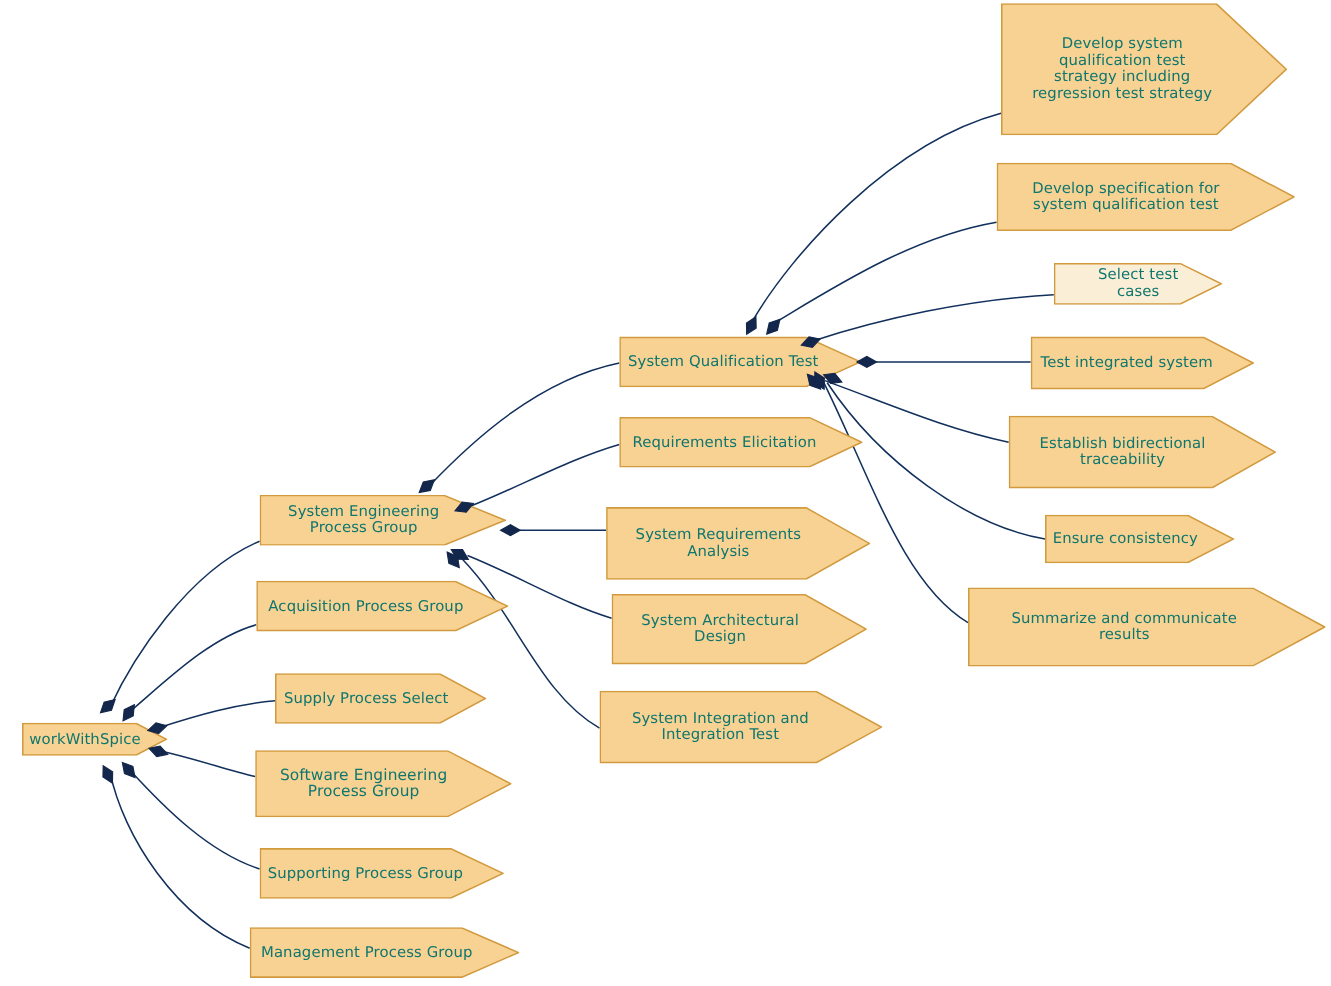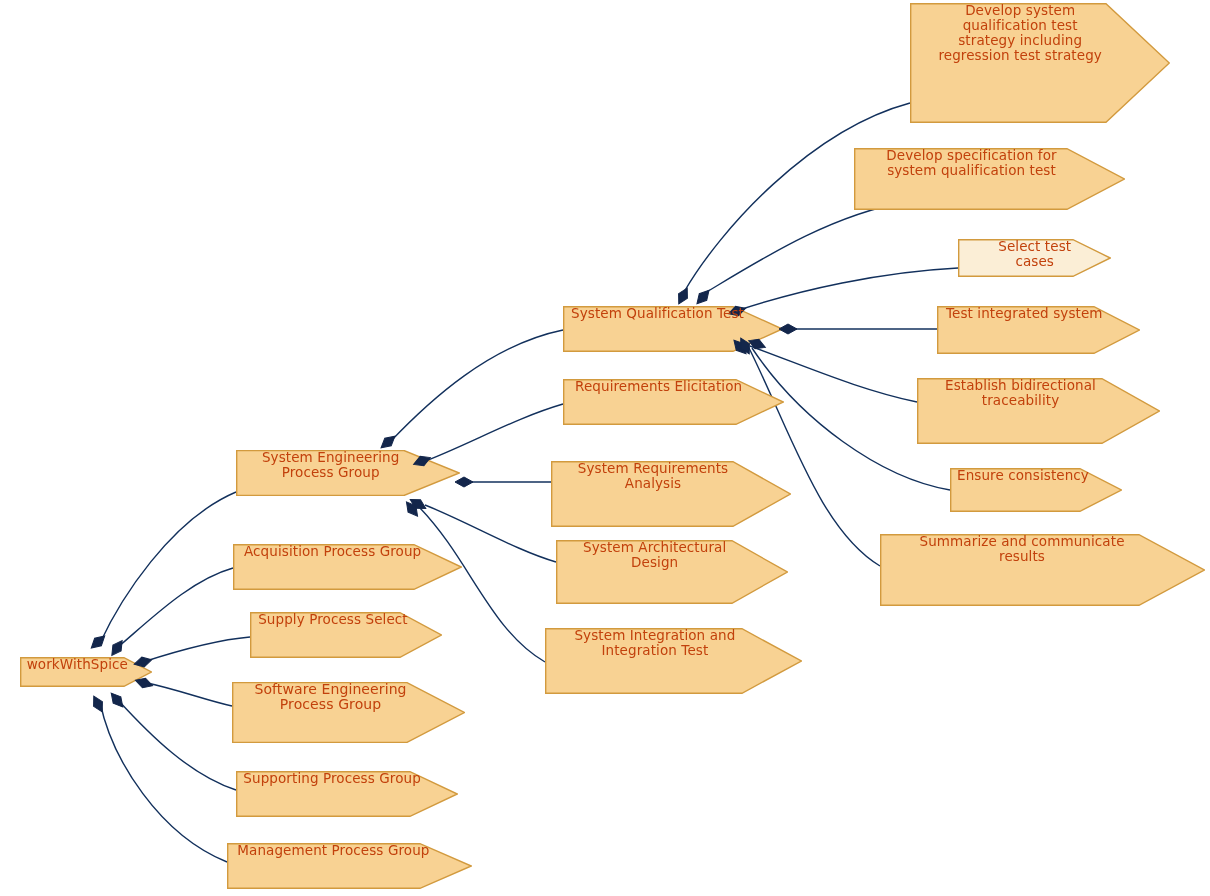--- a/index.html
+++ b/index.html
@@ -33,24 +33,24 @@
     position: absolute;
     left: 0;
     top: 0;
     width: 1210px;
     height: 896px;
   }
   .node {
     position: absolute;
     box-sizing: border-box;
     display: flex;
-    align-items: flex-start;
+    align-items: center;
     justify-content: center;
     text-align: center;
-    color: #c2410c;
+    color: #0f766e;
     font-size: 13.5px;
     line-height: 15px;
     letter-spacing: 0.1px;
     cursor: default;
   }
   .node .node-shape {
     position: absolute;
     left: 0; top: 0; right: 0; bottom: 0;
     width: 100%;
     height: 100%;
@@ -101,21 +101,21 @@
         </svg>
         <span class="node-label" style="margin-right: 17.36px;">workWithSpice</span>
       </div>
       <div class="node" style="left: 236px; top: 450px; width: 224px; height: 46px; font-size: 13.5px;">
         <svg class="node-shape" viewBox="0 0 224 64" preserveAspectRatio="none">
           <polygon points="0.7,0.7 168,0.7 223.3,32 168,63.3 0.7,63.3" fill="#f8d293" stroke="#d29a3e" stroke-width="1.4" stroke-linejoin="miter" vector-effect="non-scaling-stroke"></polygon>
         </svg>
         <span class="node-label" style="margin-right: 34.72px;">System Engineering
 Process Group</span>
       </div>
-      <div class="node" style="left: 233px; top: 544px; width: 229px; height: 46px; font-size: 13.5px;">
+      <div class="node" style="left: 233px; top: 528px; width: 229px; height: 46px; font-size: 13.5px;">
         <svg class="node-shape" viewBox="0 0 229 46" preserveAspectRatio="none">
           <polygon points="0.7,0.7 181,0.7 228.3,23 181,45.3 0.7,45.3" fill="#f8d293" stroke="#d29a3e" stroke-width="1.4" stroke-linejoin="miter" vector-effect="non-scaling-stroke"></polygon>
         </svg>
         <span class="node-label" style="margin-right: 29.76px;">Acquisition Process Group</span>
       </div>
       <div class="node" style="left: 250px; top: 612px; width: 192px; height: 46px; font-size: 13.5px;">
         <svg class="node-shape" viewBox="0 0 192 46" preserveAspectRatio="none">
           <polygon points="0.7,0.7 150,0.7 191.3,23 150,45.3 0.7,45.3" fill="#f8d293" stroke="#d29a3e" stroke-width="1.4" stroke-linejoin="miter" vector-effect="non-scaling-stroke"></polygon>
         </svg>
         <span class="node-label" style="margin-right: 26.04px;">Supply Process Select</span>
@@ -174,21 +174,21 @@
       </div>
       <div class="node" style="left: 910px; top: 3px; width: 260px; height: 120px; font-size: 13.5px;">
         <svg class="node-shape" viewBox="0 0 260 120" preserveAspectRatio="none">
           <polygon points="0.7,0.7 196,0.7 259.3,60 196,119.3 0.7,119.3" fill="#f8d293" stroke="#d29a3e" stroke-width="1.4" stroke-linejoin="miter" vector-effect="non-scaling-stroke"></polygon>
         </svg>
         <span class="node-label" style="margin-right: 39.68px;">Develop system
 qualification test
 strategy including
 regression test strategy</span>
       </div>
-      <div class="node" style="left: 854px; top: 148px; width: 271px; height: 62px; font-size: 13.5px;">
+      <div class="node" style="left: 906px; top: 148px; width: 271px; height: 62px; font-size: 13.5px;">
         <svg class="node-shape" viewBox="0 0 271 62" preserveAspectRatio="none">
           <polygon points="0.7,0.7 213,0.7 270.3,31 213,61.3 0.7,61.3" fill="#f8d293" stroke="#d29a3e" stroke-width="1.4" stroke-linejoin="miter" vector-effect="non-scaling-stroke"></polygon>
         </svg>
         <span class="node-label" style="margin-right: 35.96px;">Develop specification for
 system qualification test</span>
       </div>
       <div class="node" style="left: 958px; top: 239px; width: 153px; height: 38px; font-size: 13.5px; padding-left: 24px;">
         <svg class="node-shape" viewBox="0 0 153 38" preserveAspectRatio="none">
           <polygon points="0.7,0.7 115,0.7 152.3,19 115,37.3 0.7,37.3" fill="#fbeed6" stroke="#d29a3e" stroke-width="1.4" stroke-linejoin="miter" vector-effect="non-scaling-stroke"></polygon>
         </svg>

